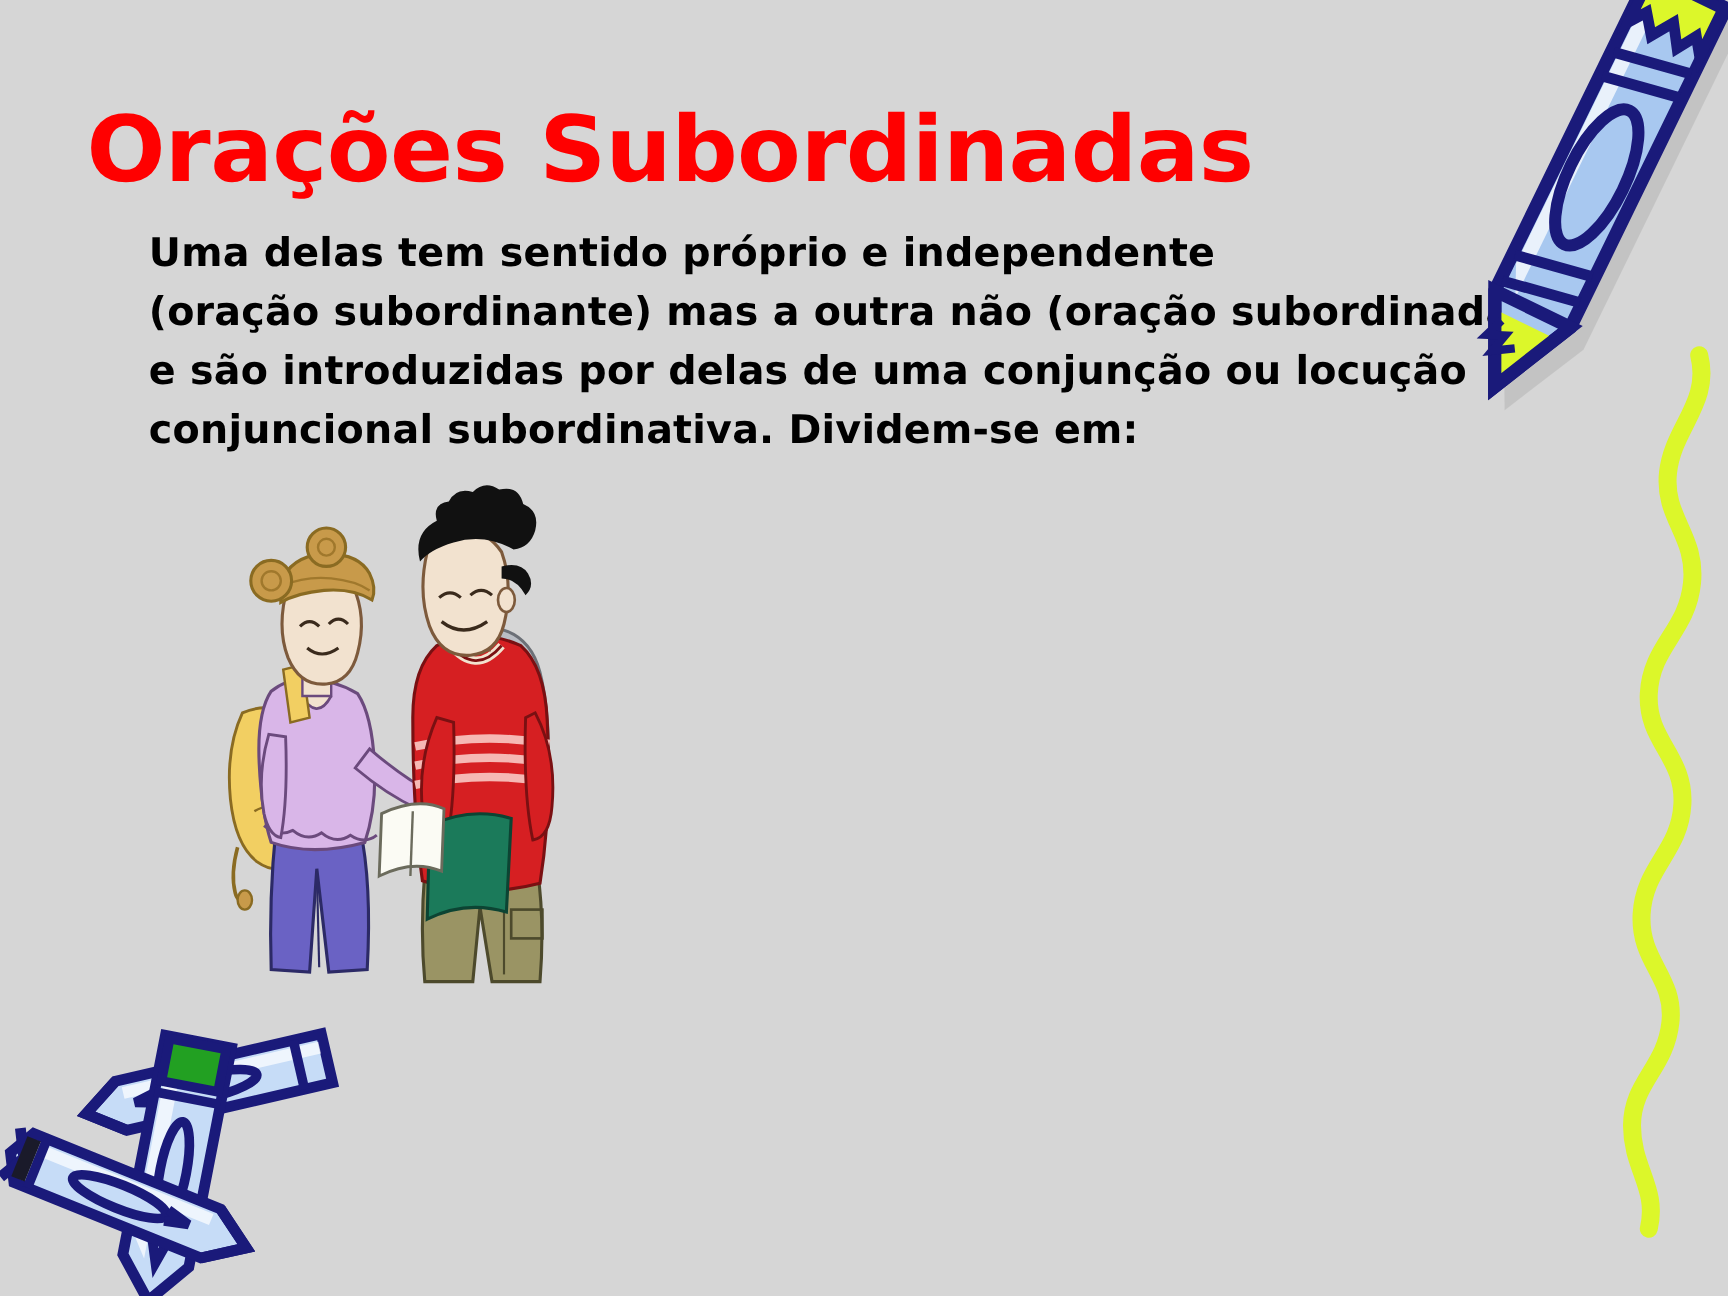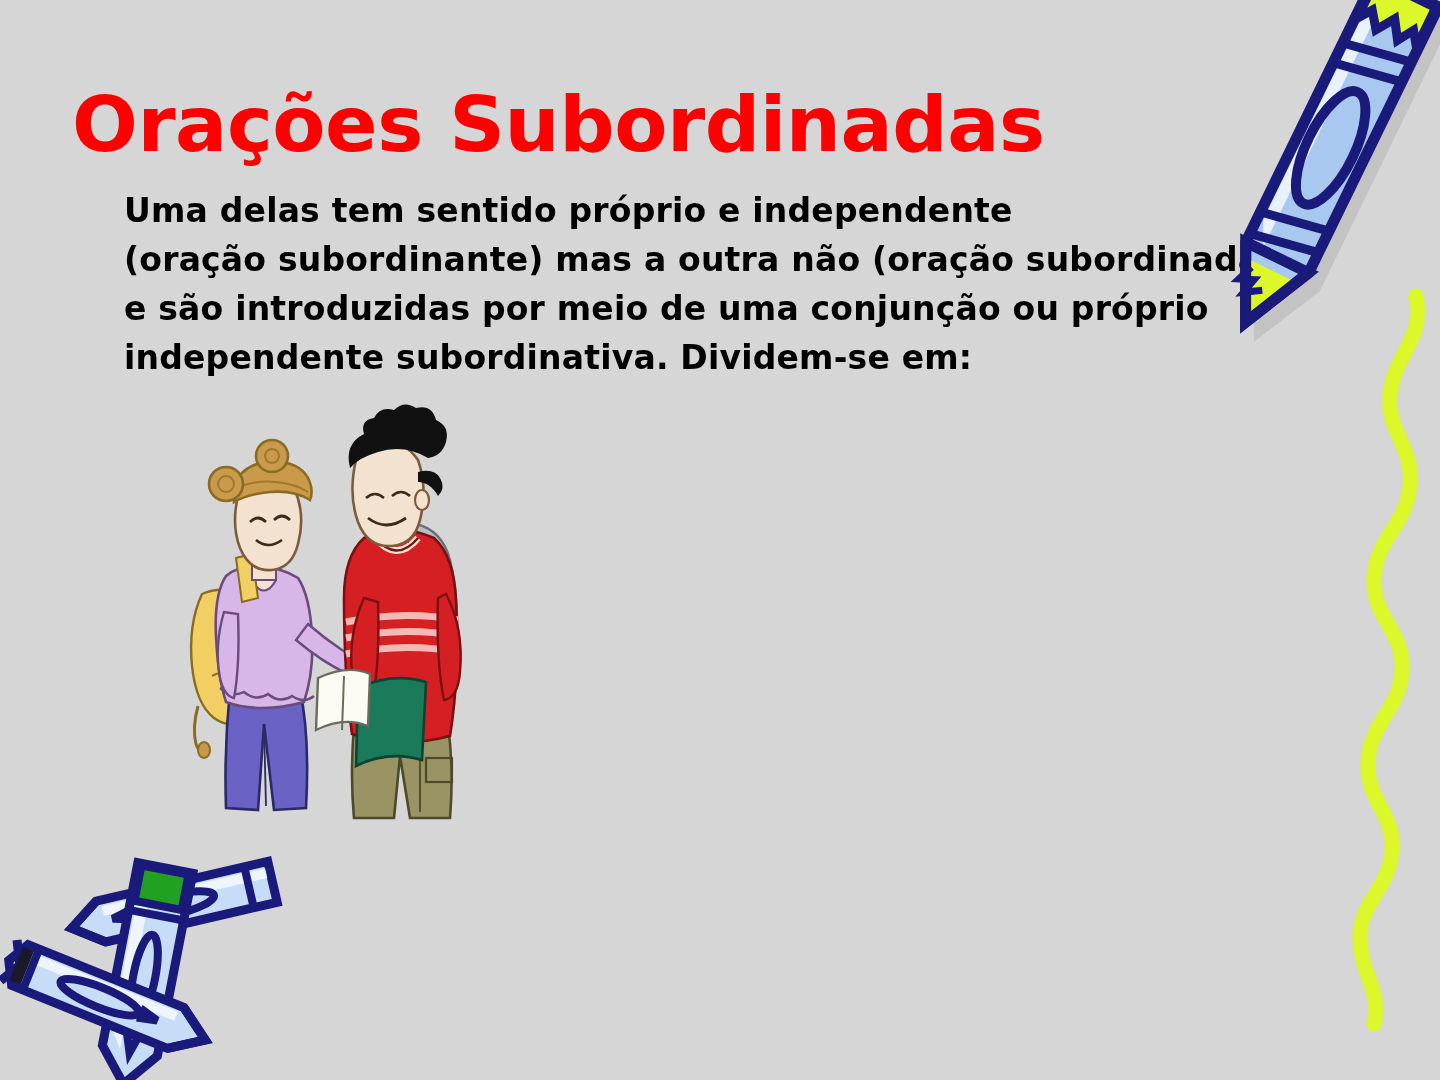--- a/index.html
+++ b/index.html
@@ -97,22 +97,22 @@
 </head>
 <body style="background: rgb(214, 214, 214);">
 
 <div id="slide" style="background: rgb(214, 214, 214);">
 
   <div id="slide-title" style="color: rgb(255, 0, 0);">Orações Subordinadas</div>
 
   <div id="intro-paragraph" style="color: #000000;">
     <span class="para-line">Uma delas tem sentido próprio e independente</span>
     <span class="para-line">(oração subordinante) mas a outra não (oração subordinada)</span>
-    <span class="para-line">e são introduzidas por meio de uma conjunção ou próprio</span>
-    <span class="para-line">independente subordinativa. Dividem-se em:</span>
+    <span class="para-line">e são introduzidas por delas de uma conjunção ou locução</span>
+    <span class="para-line">conjuncional subordinativa. Dividem-se em:</span>
   </div>
 
   <div id="students-clipart">
     <svg viewBox="0 0 340 392" width="340" height="392" aria-hidden="true">
 
       <path d="M34 168 q-14 30 -10 72 q4 38 22 52 q14 10 28 4 l4 -124 q-20 -14 -44 -4 z" fill="#f2cf62" stroke="#8a6b22" stroke-width="2.4"></path>
       <path d="M44 250 q10 -6 20 -2" fill="none" stroke="#8a6b22" stroke-width="2"></path>
 
       <path d="M30 280 q-6 22 -2 38 q2 8 8 6" fill="none" stroke="#8a6b22" stroke-width="3"></path>
       <ellipse cx="36" cy="324" rx="6" ry="8" fill="#c89a4a" stroke="#8a6b22" stroke-width="2"></ellipse>

